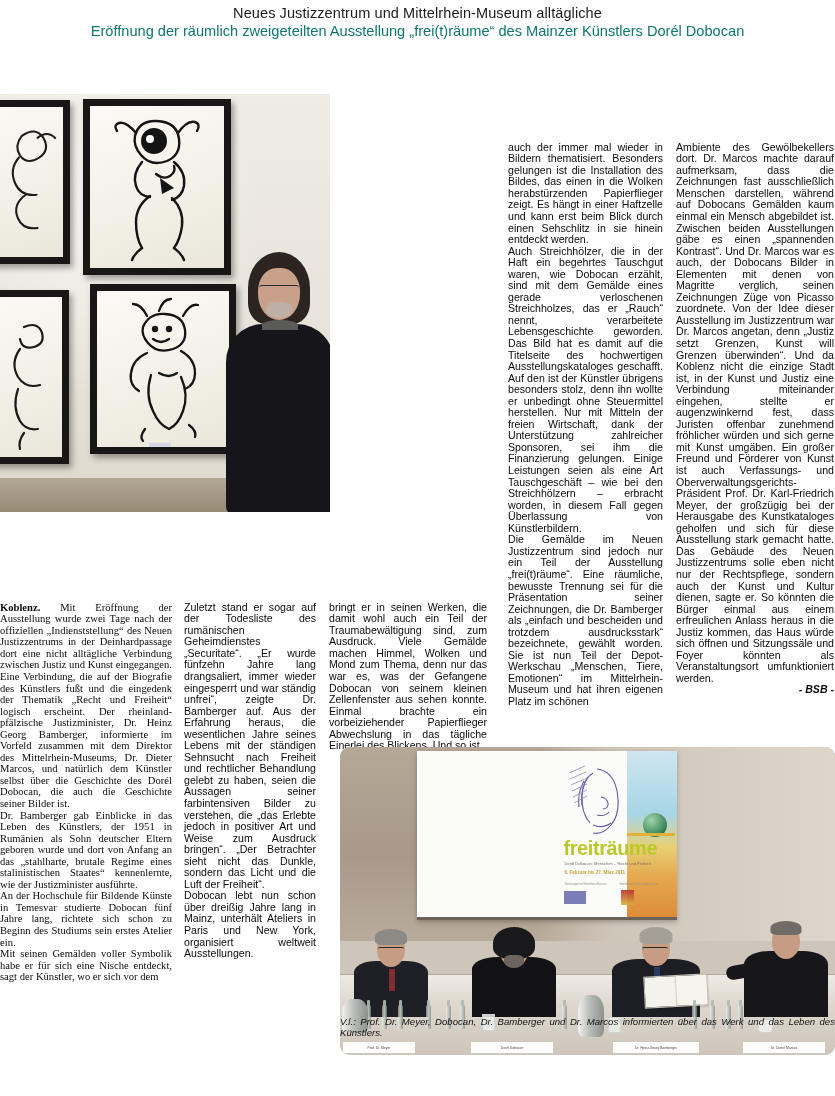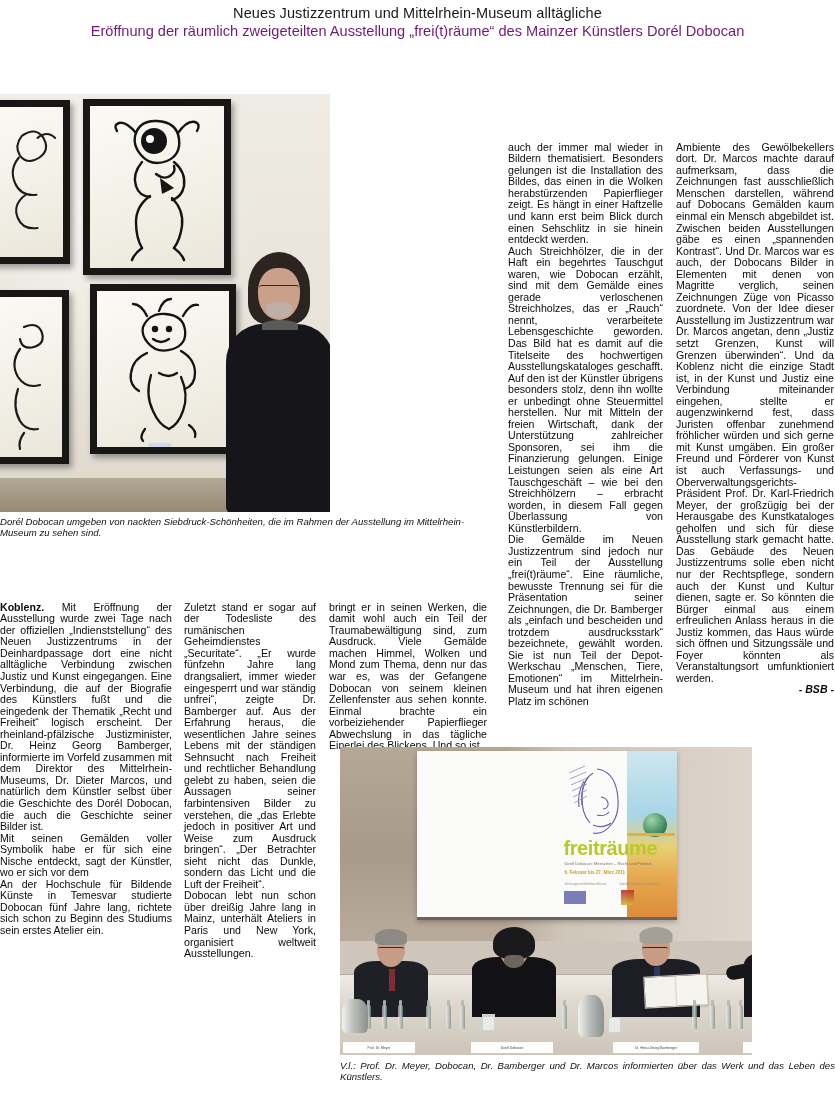--- a/index.html
+++ b/index.html
@@ -43,21 +43,21 @@
     font-weight: bold;
     color: #1a3fd2;
     letter-spacing: -1.0px;
     line-height: 1.0;
     margin: 1px 0 4px 0;
     font-family: "Liberation Sans", sans-serif;
     white-space: nowrap;
   }
   .subhead {
     font-size: 14.6px;
-    color: #701a75;
+    color: #0f766e;
     margin: 0 0 6px 0;
     line-height: 1.15;
     white-space: nowrap;
   }
 
   
   .body-grid {
     position: relative;
     width: 835px;
     padding: 0 0 0 0;
@@ -352,29 +352,29 @@
       <div class="person-body" style="left:4px; top:72px; width:108px; height:190px;"></div>
       <div class="person-hair" style="left:26px; top:0px; width:62px; height:72px;"></div>
       <div class="person-face" style="left:36px; top:16px; width:42px; height:52px;"></div>
       <div style="position:absolute; left:37px; top:33px; width:40px; height:7px; border-top:1.6px solid #2a2a2a; border-radius:3px;"></div>
       <div style="position:absolute; left:44px; top:50px; width:26px; height:16px; background:#bcb3ab; border-radius:40% 40% 55% 55%; opacity:.85;"></div>
       <div style="position:absolute; left:40px; top:68px; width:36px; height:10px; background:#5a5a58; border-radius:50% 50% 0 0;"></div>
     </div>
   </div>
 
   <div class="caption" style="left:0px; top:516px; width:498px;">
-    <span class="cap-flow">Dorél Dobocan umgeben von nackten Siebdruck-Schönheiten, die im Rahmen der Ausstellung im Mittelrhein-Museum zu sehen sind.</span>
   </div>
 
   <div class="body-grid">
 
-    <div class="col coltext" id="c1" style="left:0px; top:556px; width:172px;">
+    <div class="col coltext" id="c1" style="left:0px; top:556px; width:172px;font-family:Liberation Serif, serif;">
       <p><b class="lead-in">Koblenz.</b><span> Mit Eröffnung der Ausstellung wurde zwei Tage nach der offiziellen „Indienststellung“ des Neuen Justizzentrums in der Deinhardpassage dort eine nicht alltägliche Verbindung zwischen Justiz und Kunst eingegangen. Eine Verbindung, die auf der Biografie des Künstlers fußt und die eingedenk der Thematik „Recht und Freiheit“ logisch erscheint. Der rheinland-pfälzische Justizminister, Dr. Heinz Georg Bamberger, informierte im Vorfeld zusammen mit dem Direktor des Mittelrhein-Museums, Dr. Dieter Marcos, und natürlich dem Künstler selbst über die Geschichte des Dorél Dobocan, die auch die Geschichte seiner Bilder ist.</span></p>
+      <p>Dr. Bamberger gab Einblicke in das Leben des Künstlers, der 1951 in Rumänien als Sohn deutscher Eltern geboren wurde und dort von Anfang an das „stahlharte, brutale Regime eines stalinistischen Staates“ kennenlernte, wie der Justizminister ausführte.</p>
+      <p>An der Hochschule für Bildende Künste in Temesvar studierte Dobocan fünf Jahre lang, richtete sich schon zu Beginn des Studiums sein erstes Atelier ein.</p>
       <p>Mit seinen Gemälden voller Symbolik habe er für sich eine Nische entdeckt, sagt der Künstler, wo er sich vor dem</p>
-      <p>An der Hochschule für Bildende Künste in Temesvar studierte Dobocan fünf Jahre lang, richtete sich schon zu Beginn des Studiums sein erstes Atelier ein.</p>
     </div>
 
     <div class="col coltext" id="c2" style="left:184px; top:556px; width:132px;">
       <p>Zuletzt stand er sogar auf der Todesliste des rumänischen Geheimdienstes „Securitate“. „Er wurde fünfzehn Jahre lang drangsaliert, immer wieder eingesperrt und war ständig unfrei“, zeigte Dr. Bamberger auf. Aus der Erfahrung heraus, die wesentlichen Jahre seines Lebens mit der ständigen Sehnsucht nach Freiheit und rechtlicher Behandlung gelebt zu haben, seien die Aussagen seiner farbintensiven Bilder zu verstehen, die „das Erlebte jedoch in positiver Art und Weise zum Ausdruck bringen“. „Der Betrachter sieht nicht das Dunkle, sondern das Licht und die Luft der Freiheit“.</p>
       <p>Dobocan lebt nun schon über dreißig Jahre lang in Mainz, unterhält Ateliers in Paris und New York, organisiert weltweit Ausstellungen.</p>
 
     </div>
 
     <div class="col coltext" id="c3" style="left:329px; top:556px; width:158px;">
       <p>bringt er in seinen Werken, die damit wohl auch ein Teil der Traumabewältigung sind, zum Ausdruck. Viele Gemälde machen Himmel, Wolken und Mond zum Thema, denn nur das war es, was der Gefangene Dobocan von seinem kleinen Zellenfenster aus sehen konnte. Einmal brachte ein vorbeiziehender Papierflieger Abwechslung in das tägliche Einerlei des Blickens. Und so ist</p>
@@ -385,21 +385,21 @@
       <p>Auch Streichhölzer, die in der Haft ein begehrtes Tauschgut waren, wie Dobocan erzählt, sind mit dem Gemälde eines gerade verloschenen Streichholzes, das er „Rauch“ nennt, verarbeitete Lebensgeschichte geworden. Das Bild hat es damit auf die Titelseite des hochwertigen Ausstellungskataloges geschafft. Auf den ist der Künstler übrigens besonders stolz, denn ihn wollte er unbedingt ohne Steuermittel herstellen. Nur mit Mitteln der freien Wirtschaft, dank der Unterstützung zahlreicher Sponsoren, sei ihm die Finanzierung gelungen. Einige Leistungen seien als eine Art Tauschgeschäft – wie bei den Streichhölzern – erbracht worden, in diesem Fall gegen Überlassung von Künstlerbildern.</p>
       <p>Die Gemälde im Neuen Justizzentrum sind jedoch nur ein Teil der Ausstellung „frei(t)räume“. Eine räumliche, bewusste Trennung sei für die Präsentation seiner Zeichnungen, die Dr. Bamberger als „einfach und bescheiden und trotzdem ausdrucksstark“ bezeichnete, gewählt worden. Sie ist nun Teil der Depot-Werkschau „Menschen, Tiere, Emotionen“ im Mittelrhein-Museum und hat ihren eigenen Platz im schönen</p>
     </div>
 
     <div class="col coltext" id="c5" style="left:676px; top:96px; width:158px;">
       <p>Ambiente des Gewölbekellers dort. Dr. Marcos machte darauf aufmerksam, dass die Zeichnungen fast ausschließlich Menschen darstellen, während auf Dobocans Gemälden kaum einmal ein Mensch abgebildet ist. Zwischen beiden Ausstellungen gäbe es einen „spannenden Kontrast“. Und Dr. Marcos war es auch, der Dobocans Bilder in Elementen mit denen von Magritte verglich, seinen Zeichnungen Züge von Picasso zuordnete. Von der Idee dieser Ausstellung im Justizzentrum war Dr. Marcos angetan, denn „Justiz setzt Grenzen, Kunst will Grenzen überwinden“. Und da Koblenz nicht die einzige Stadt ist, in der Kunst und Justiz eine Verbindung miteinander eingehen, stellte er augenzwinkernd fest, dass Juristen offenbar zunehmend fröhlicher würden und sich gerne mit Kunst umgäben. Ein großer Freund und Förderer von Kunst ist auch Verfassungs- und Oberverwaltungsgerichts-Präsident Prof. Dr. Karl-Friedrich Meyer, der großzügig bei der Herausgabe des Kunstkataloges geholfen und sich für diese Ausstellung stark gemacht hatte. Das Gebäude des Neuen Justizzentrums solle eben nicht nur der Rechtspflege, sondern auch der Kunst und Kultur dienen, sagte er. So könnten die Bürger einmal aus einem erfreulichen Anlass heraus in die Justiz kommen, das Haus würde sich öffnen und Sitzungssäle und Foyer könnten als Veranstaltungsort umfunktioniert werden.</p>
       <p class="endline"><i class="sig">- BSB -</i></p>
     </div>
   </div>
 
-  <div class="photo" id="photo-panel" style="left:340px; top:747px; width:412px; height:308px;">
+  <div class="photo" id="photo-panel" style="left:340px; top:747px; width:495px; height:308px;border-radius:10px;">
 
     <div class="pan-wall"></div>
     <div class="pan-wall-right"></div>
 
     <div class="screen" style="left:77px; top:4px; width:260px; height:166px;">
       <div class="screen-poster">
         <div class="poster-strip"></div>
         <div class="poster-ball" style="right:10px; top:62px; width:24px; height:24px;"></div>
         <div class="poster-bar" style="right:2px; top:82px; width:48px;"></div>
 
@@ -483,15 +483,15 @@
     <div style="position:absolute; left:142px; bottom:24px; width:11px; height:15px; background:rgba(236,240,238,.85); border:1px solid #cfd4d0;"></div>
     <div style="position:absolute; left:268px; bottom:22px; width:11px; height:14px; background:rgba(236,240,238,.8); border:1px solid #cfd4d0;"></div>
     <div style="position:absolute; left:418px; bottom:22px; width:13px; height:12px; background:rgba(240,240,238,.85); border:1px solid #cfd4d0; border-radius:0 0 30% 30%;"></div>
 
     <div class="nameplate" style="left:2px; width:72px;">Prof. Dr. Meyer</div>
     <div class="nameplate" style="left:130px; width:82px;">Dorél Dobocan</div>
     <div class="nameplate" style="left:272px; width:86px;">Dr. Heinz-Georg Bamberger</div>
     <div class="nameplate" style="left:402px; width:82px;">Dr. Dieter Marcos</div>
   </div>
 
-  <div class="caption cap-flow" style="left:340px; top:1060px; width:495px;">V.l.: Prof. Dr. Meyer, Dobocan, Dr. Bamberger und Dr. Marcos informierten über das Werk und das Leben des Künstlers.</div>
+  <div class="caption cap-flow" style="left:340px; top:1016px; width:495px;">V.l.: Prof. Dr. Meyer, Dobocan, Dr. Bamberger und Dr. Marcos informierten über das Werk und das Leben des Künstlers.</div>
 
 </div>
 
 </body></html>

